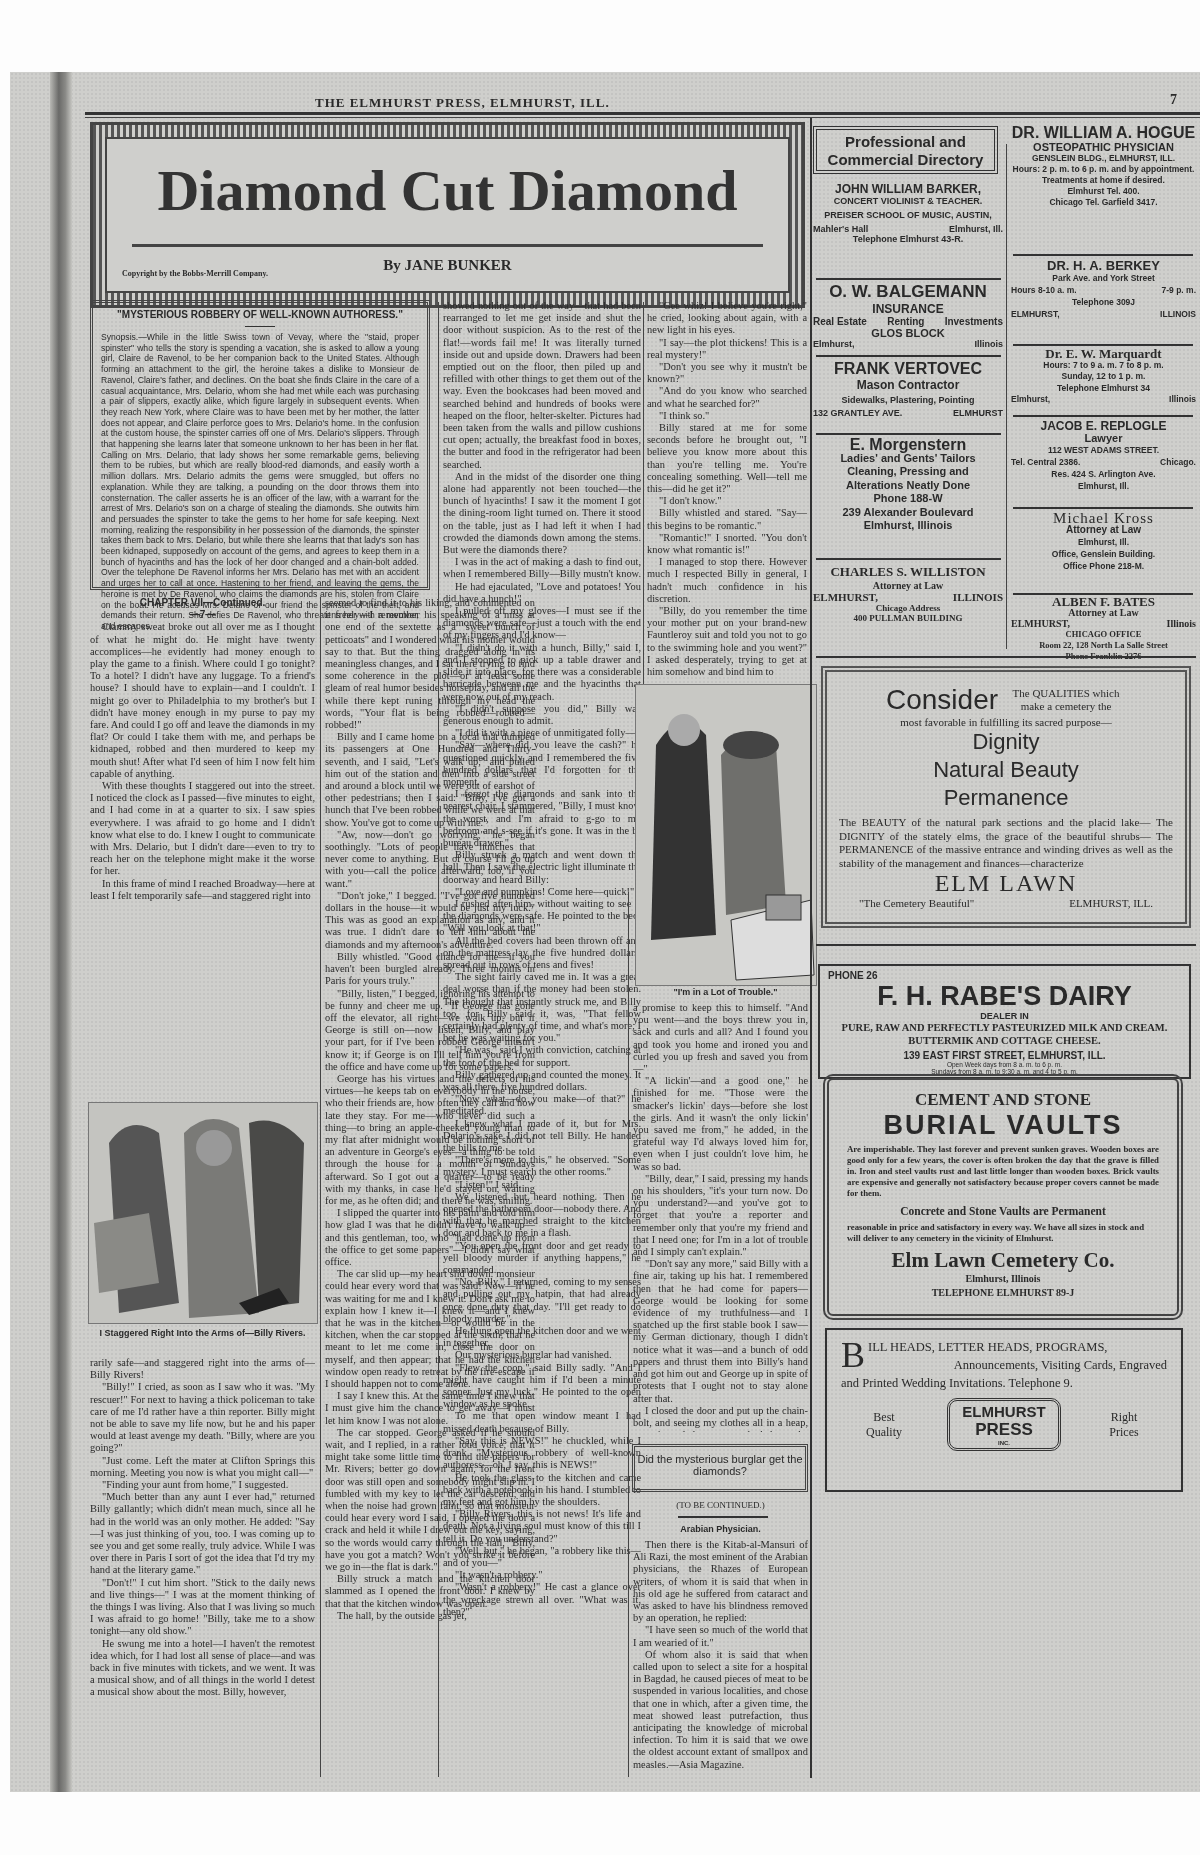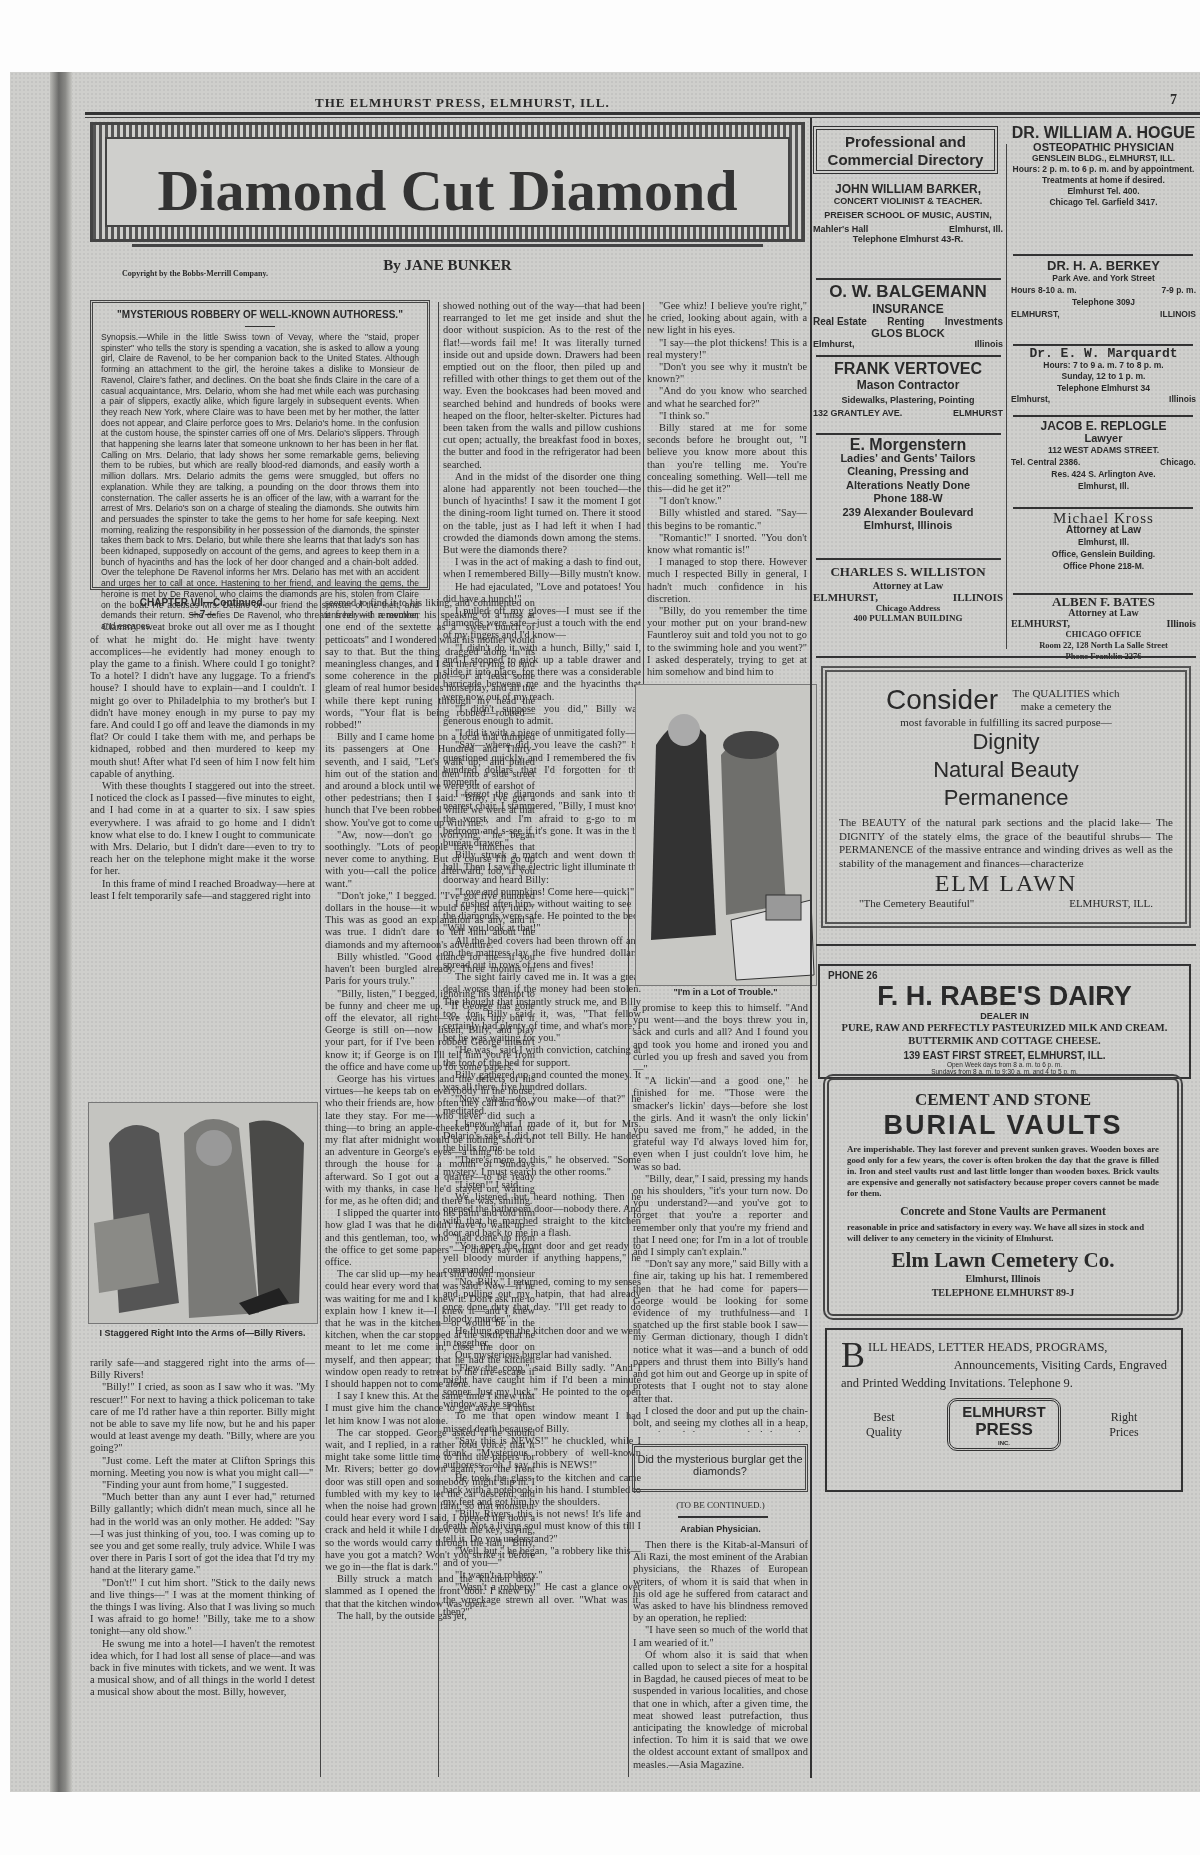--- a/index.html
+++ b/index.html
@@ -8,21 +8,21 @@
   .page{position:absolute;left:10px;top:72px;width:1190px;height:1720px;background:#cfcfcc;
         background-image:radial-gradient(rgba(0,0,0,0.05) 1px,transparent 1px);background-size:4px 4px;}
   .binding{position:absolute;left:40px;top:0;width:22px;height:1720px;
            background:linear-gradient(90deg,#b9b9b5,#6a6a68 40%,#8a8a87 70%,#c6c6c2);}
   .masthead{position:absolute;left:305px;top:23px;font-size:13px;font-weight:bold;letter-spacing:1px;}
   .pagenum{position:absolute;left:1160px;top:20px;font-weight:bold;font-size:14px;}
   .rule-top{position:absolute;left:75px;top:40px;width:1115px;border-top:3px solid #333;}
   .rule-top2{position:absolute;left:75px;top:45px;width:1115px;border-top:1px solid #444;}
 
   
-  .banner{position:absolute;left:80px;top:50px;width:715px;height:120px;border:3px solid #444;
+  .banner{position:absolute;left:80px;top:50px;width:715px;height:186px;border:3px solid #444;
           background:repeating-linear-gradient(90deg,#555 0 3px,#cfcfcc 3px 6px);padding:2px;box-sizing:border-box;}
   .banner-inner{position:absolute;left:12px;top:12px;right:12px;bottom:12px;background:#cfcfcc;border:2px solid #444;}
   .banner-title{position:absolute;left:0;right:0;top:18px;text-align:center;font-size:58px;font-family:"Liberation Serif",serif;font-weight:bold;color:#333;}
   .banner-rule{position:absolute;left:25px;right:25px;top:105px;border-top:3px solid #444;}
   .banner-by{position:absolute;left:0;right:0;top:118px;text-align:center;font-weight:bold;font-size:15px;}
   .banner-copy{position:absolute;left:15px;top:130px;font-size:8px;font-weight:bold;}
 
   
   .synopsis{position:absolute;left:80px;top:228px;width:340px;height:290px;border:3px double #444;padding:6px 8px;box-sizing:border-box;}
   .syn-head{font-family:"Liberation Sans",sans-serif;font-weight:bold;font-size:10px;text-align:center;margin-bottom:6px;}
@@ -296,21 +296,21 @@
         </div>
       <div class="b">Telephone 309J</div>
       <div class="row b">
           <span>ELMHURST,</span>
           <span>ILLINOIS</span>
         </div>
     </div>
     <div class="hr" style="left:200px;top:226px;width:180px;"></div>
 
     <div class="ad" style="left:198px;top:230px;width:185px;font-size:8.5px;line-height:11.5px;">
-      <div class="serif b" style="font-size:13px;font-family:Liberation Mono, monospace;">Dr. E. W. Marquardt</div>
+      <div class="serif b" style="font-size:13px;">Dr. E. W. Marquardt</div>
       <div class="b">Hours: 7 to 9 a. m. 7 to 8 p. m.</div>
       <div class="b">Sunday, 12 to 1 p. m.</div>
       <div class="b">Telephone Elmhurst 34</div>
       <div class="row b">
           <span>Elmhurst,</span>
           <span>Illinois</span>
         </div>
     </div>
     <div class="hr" style="left:200px;top:297px;width:180px;"></div>
 

